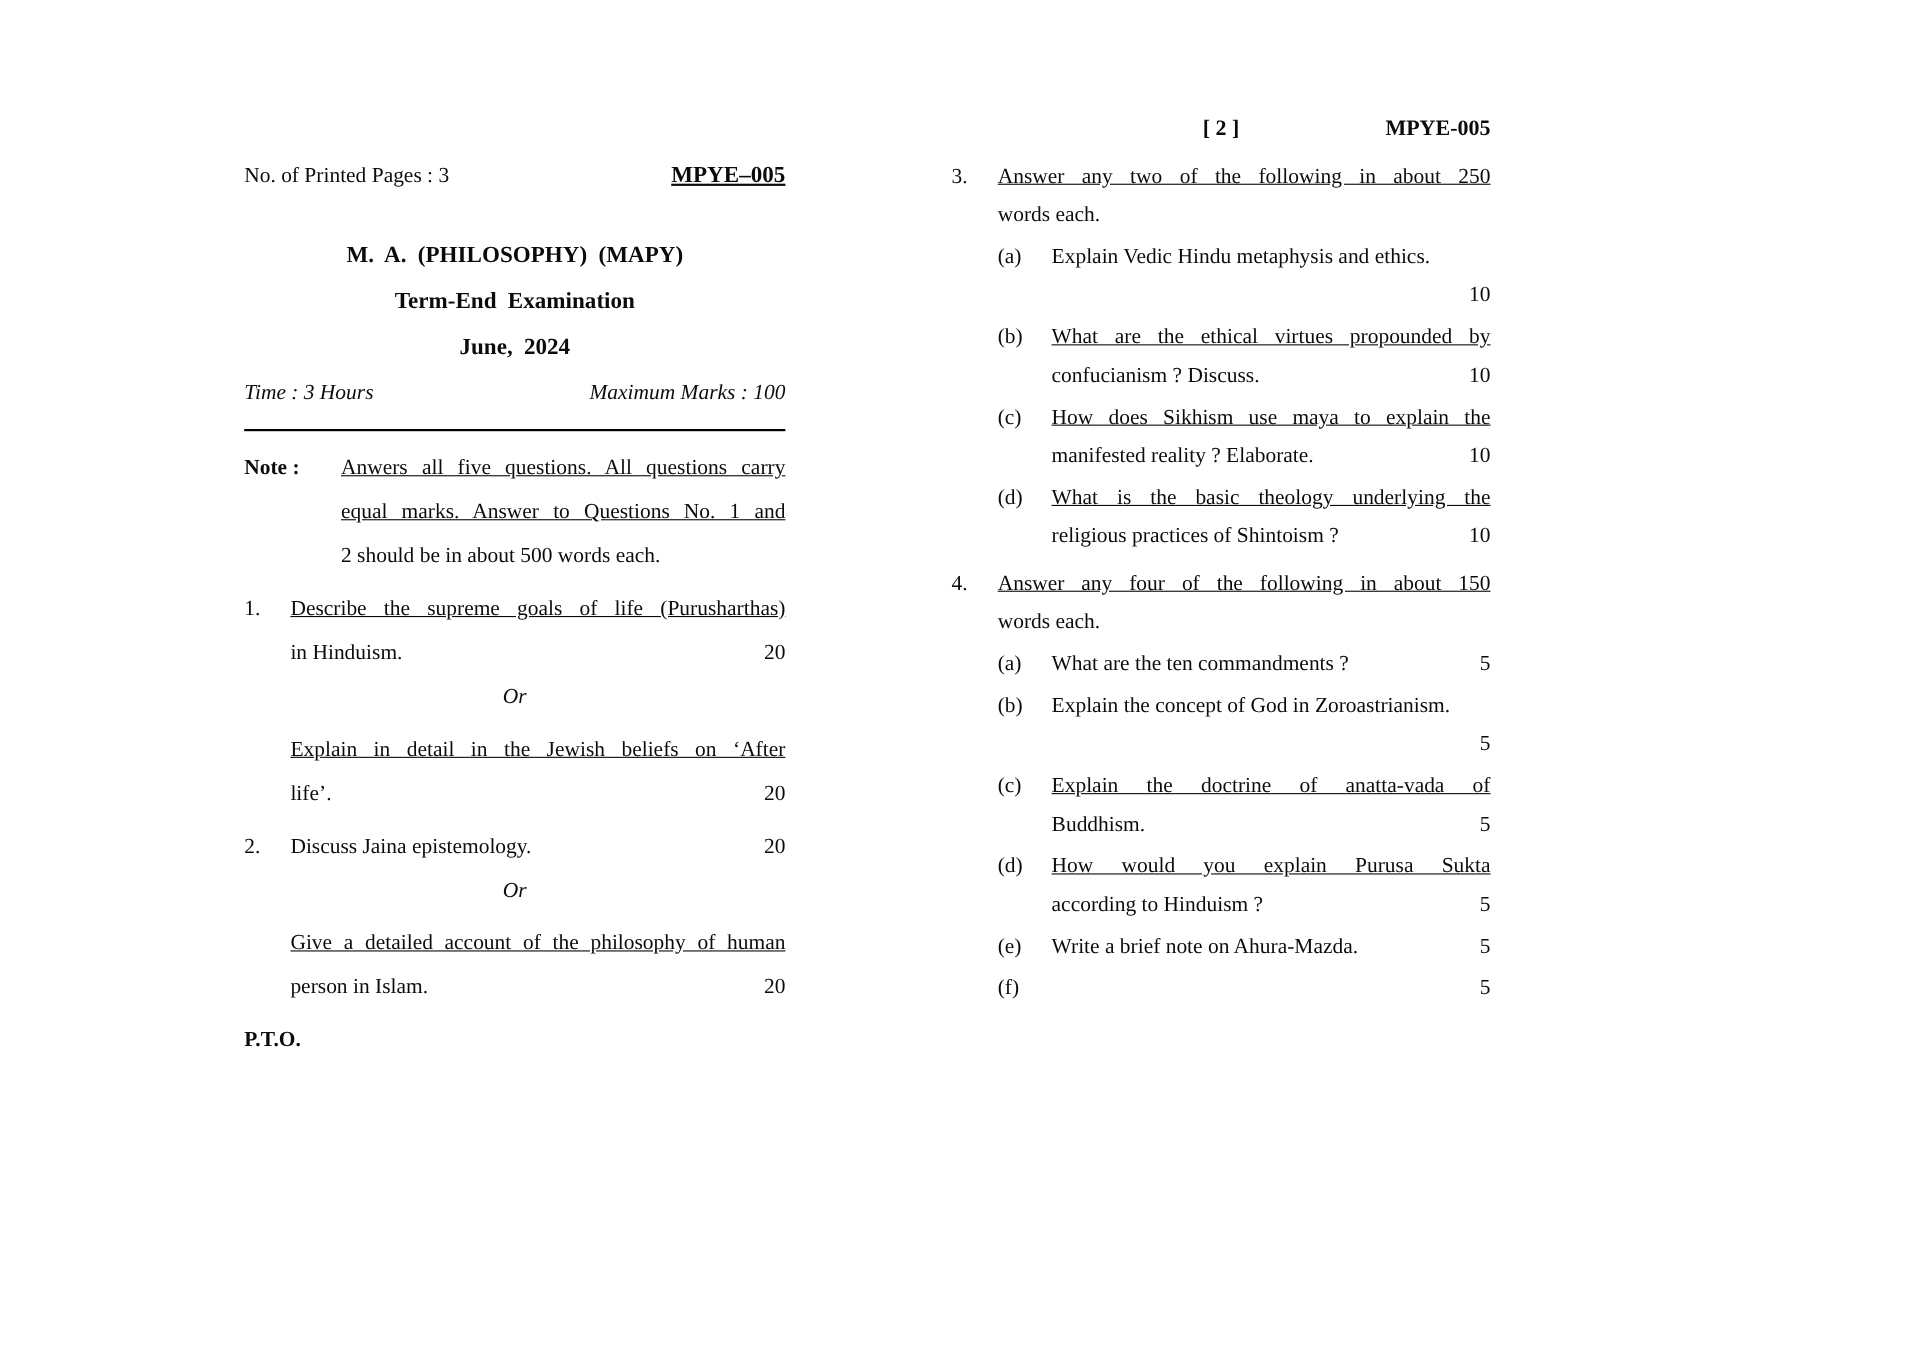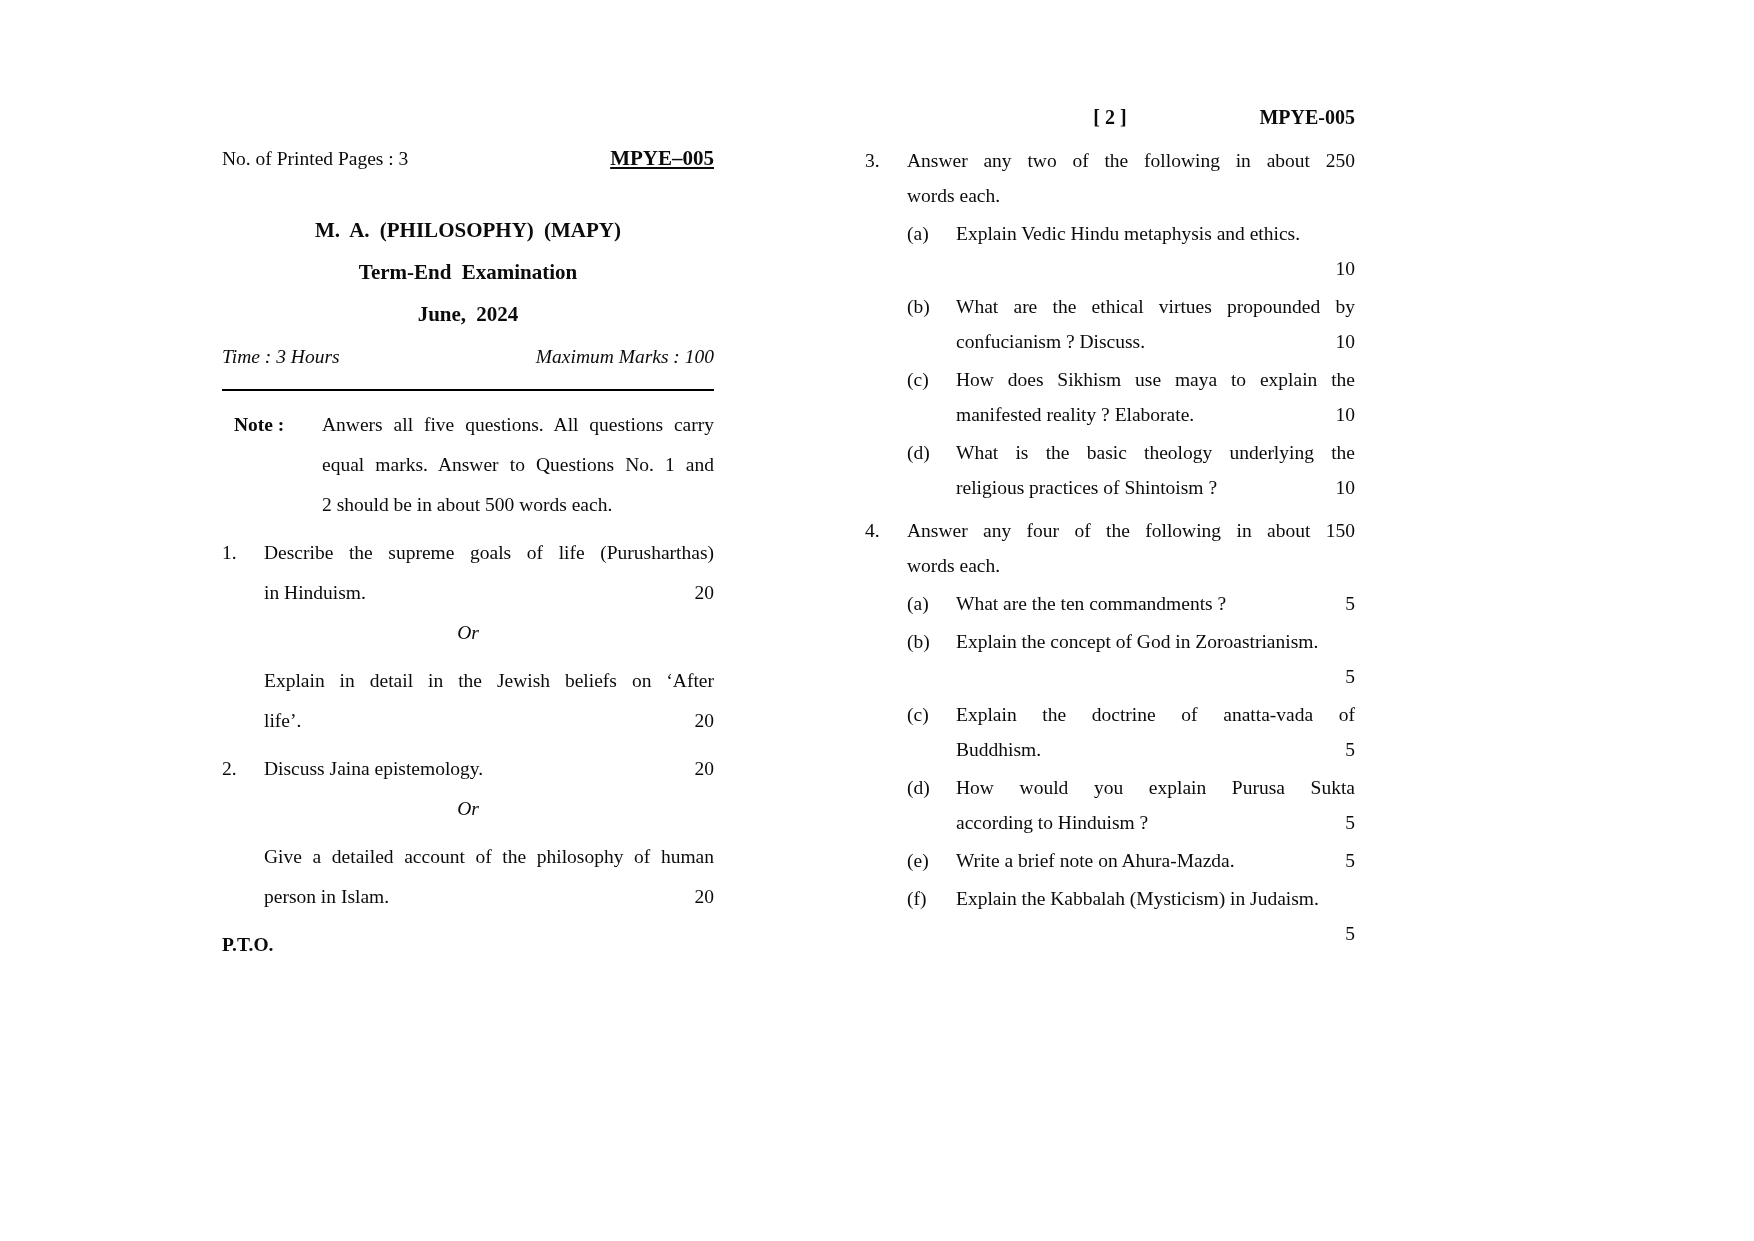--- a/index.html
+++ b/index.html
@@ -13,23 +13,23 @@
   }
   .col { position: absolute; }
   .col-left  { left: 222px; top: 138px; width: 492px; font-size: 19.5px; line-height: 40px; }
   .col-right { left: 865px; top: 100px; width: 490px; font-size: 19.5px; line-height: 35px; }
   .hdr { display: flex; justify-content: space-between; align-items: baseline; }
   .hdr .code { font-size: 21px; font-weight: bold; text-decoration: underline; }
   .titles { margin-top: 30px; text-align: center; font-weight: bold; font-size: 21px; line-height: 42px; word-spacing: 5px; }
   .meta { display: flex; justify-content: space-between; font-style: italic; margin-top: 2px; }
   .rule { border-top: 2.5px solid #000; margin-top: 12px; }
   .note { display: flex; margin-top: 14px; }
-  .note-label { width: 88px; font-weight: bold; margin-left: 12px; }
+  .note-label { width: 88px; font-weight: bold; }
   .note-body { flex: 1; }
-  .jl { text-align: justify; text-align-last: justify; }
+  .jl { text-align: justify; text-align-last: justify; text-decoration: underline; }
   .q { display: flex; margin-top: 8px; }
   .qnum { width: 42px; }
   .qbody { flex: 1; }
   .mline { display: flex; justify-content: space-between; }
   .mline .marks { margin-left: 12px; white-space: nowrap; }
   .marks-right { text-align: right; }
   .or { text-align: center; font-style: italic; }
   .sub { display: flex; margin-top: 3px; }
   .sublabel { width: 49px; }
   .subbody { flex: 1; }
@@ -228,20 +228,19 @@
           <div class="mline">
             <span>Write a brief note on Ahura-Mazda.</span>
             <span class="marks">5</span>
           </div>
         </div>
       </div>
 
       <div class="sub">
         <div class="sublabel">(f)</div>
         <div class="subbody">
-          <div>Explain the Kabbalah (Mysticism) in Judaism.</div>
           <div class="marks-right">5</div>
         </div>
       </div>
     </div>
   </div>
 
 </div>
 
 </body></html>

